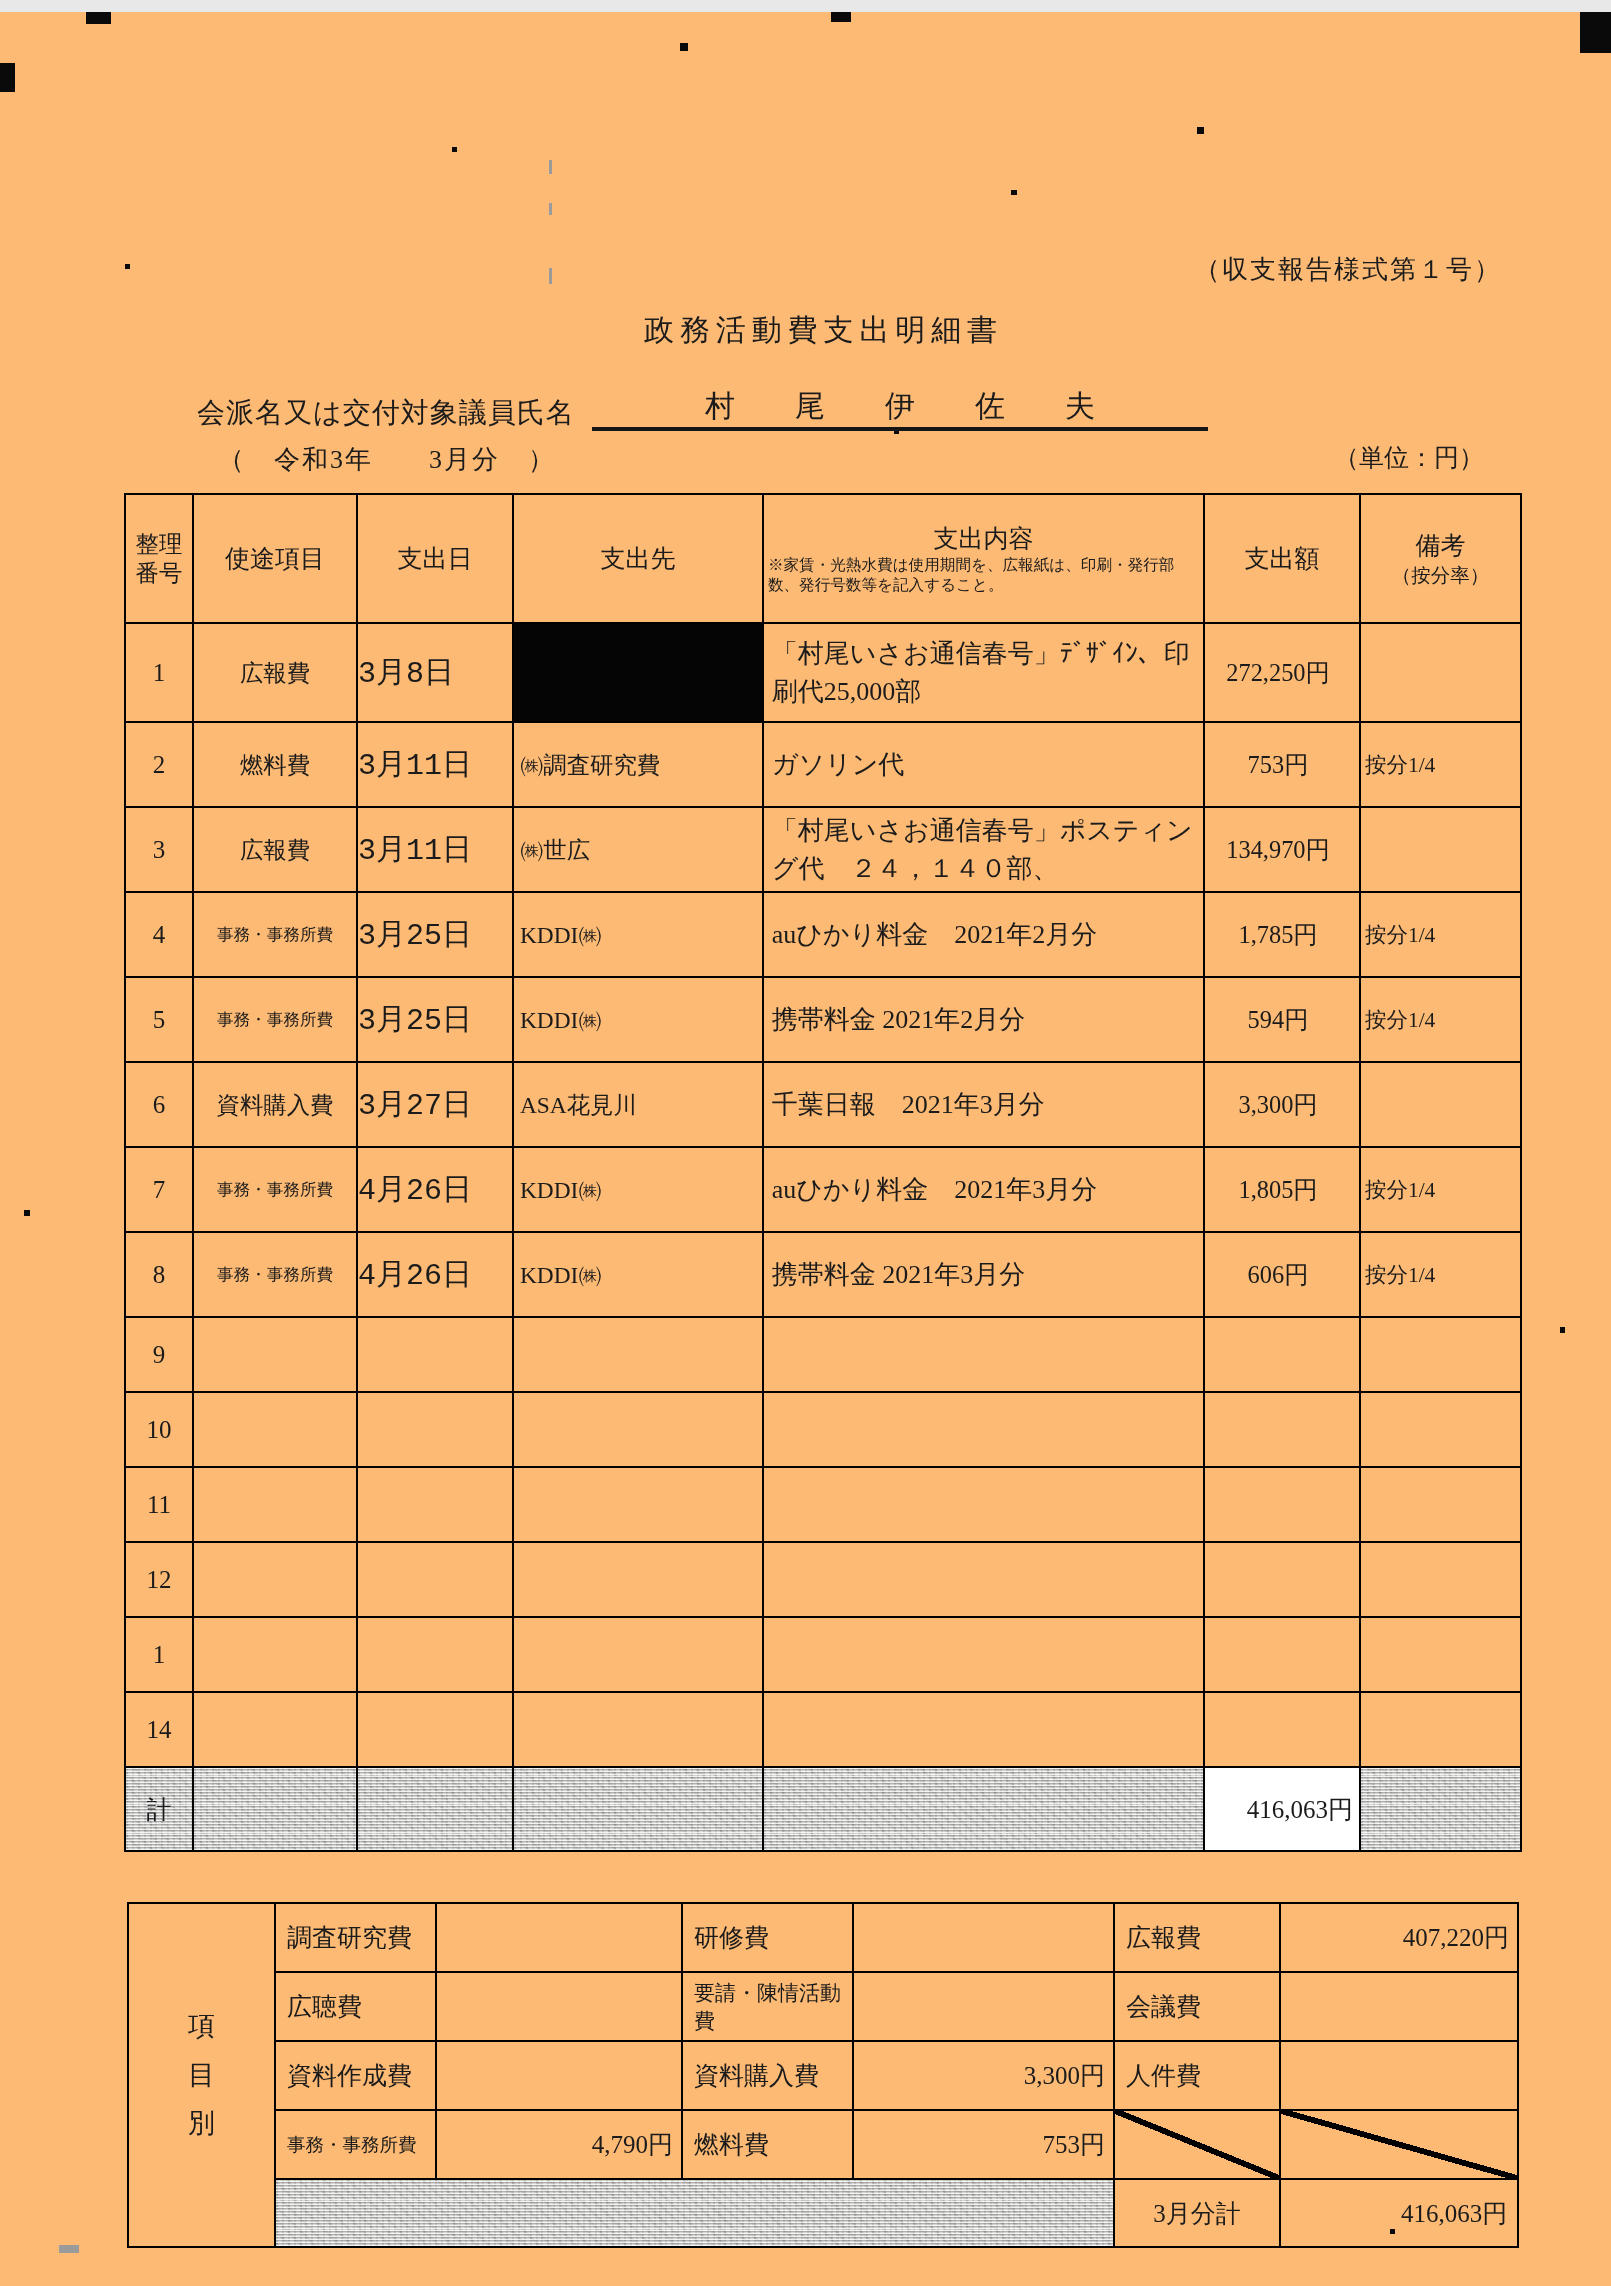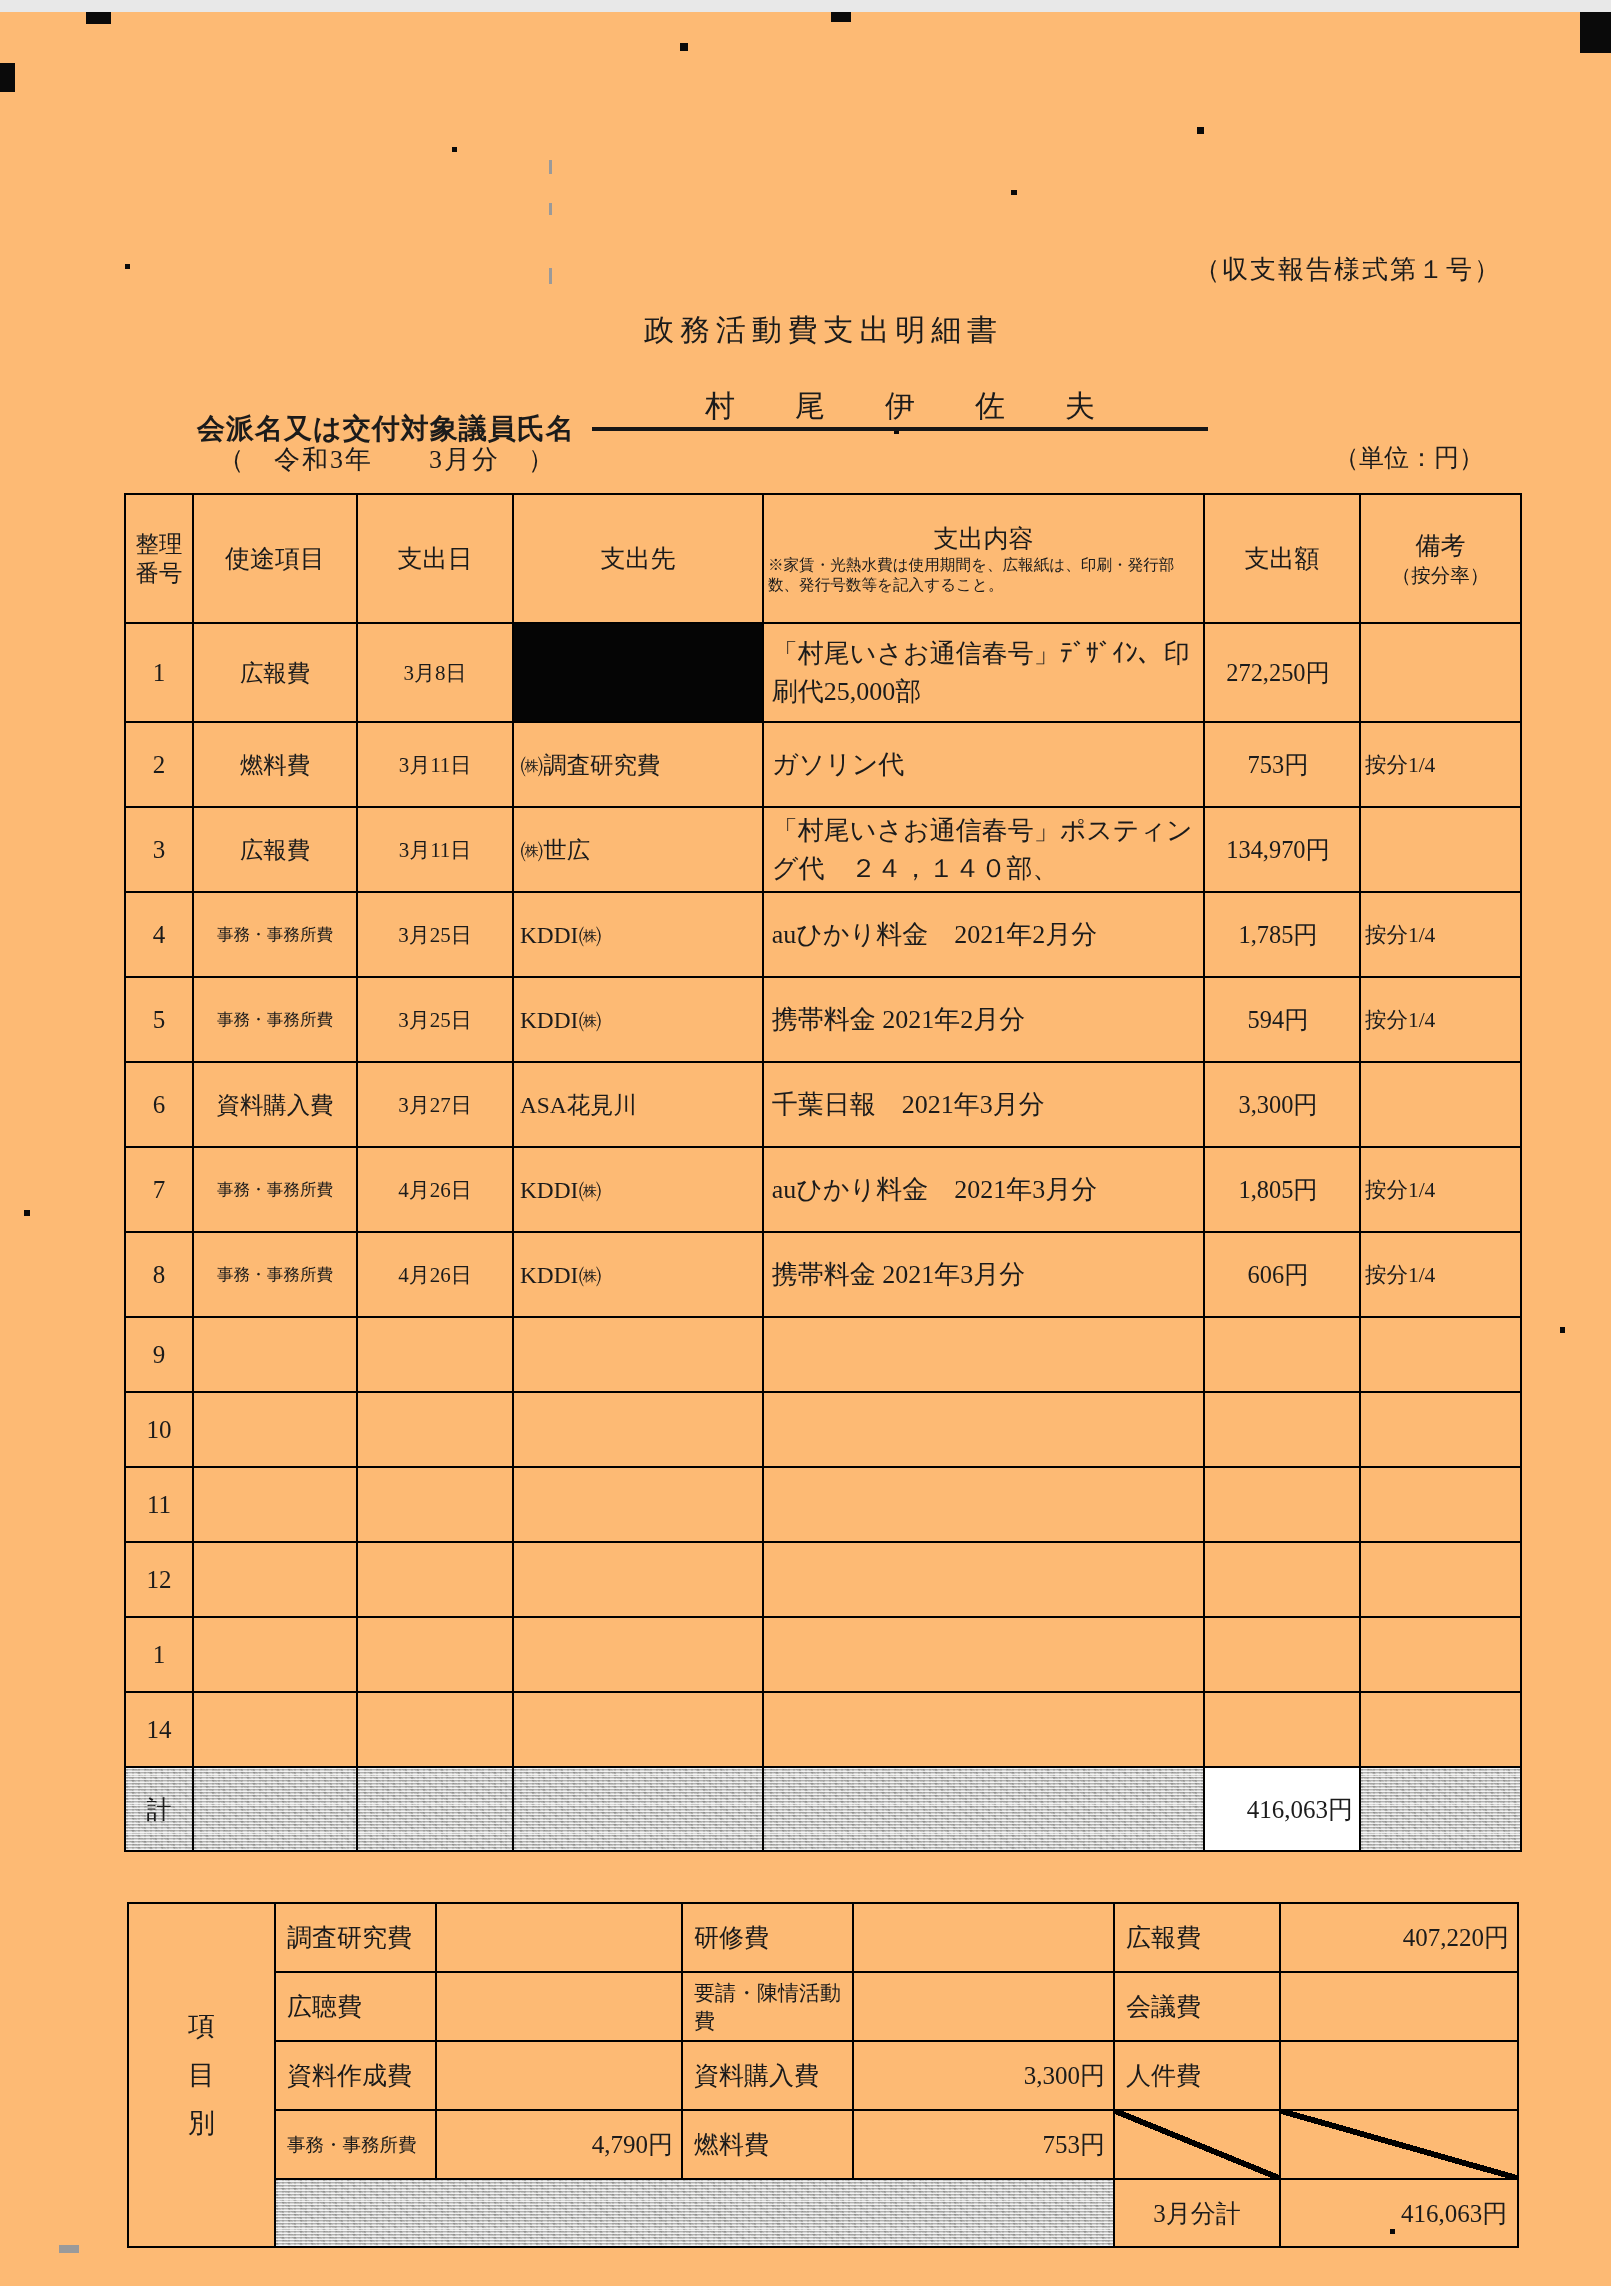--- a/index.html
+++ b/index.html
@@ -14,21 +14,21 @@
     background:#fdba74;
     color:#1b1b1b;
     overflow:hidden;
   }
   .speck { position:absolute; background:#0a0a0a; }
   .speck.gray { background:#9a9a9a; }
 
   
   .corner-note { position:absolute; top:240px; right:109px; font-size:26px; letter-spacing:2px; }
   .doc-title   { position:absolute; top:298px; left:644px; font-size:30px; letter-spacing:5.9px; }
-  .name-label  { position:absolute; top:398px; left:197px; font-size:28px; letter-spacing:1px;font-weight:bold; }
+  .name-label  { position:absolute; top:382px; left:197px; font-size:28px; letter-spacing:1px; }
   .name-line   { position:absolute; top:374px; left:592px; width:616px; height:45px;
                  border-bottom:4.9px solid #161616; text-align:center; font-size:30px; }
   .period      { position:absolute; top:430px; left:218px; font-size:26px; letter-spacing:2px; }
   .unit-note   { position:absolute; top:429px; left:1334px; font-size:25px; }
 
   
   table { border-collapse:collapse; table-layout:fixed; }
   .main-table {
     position:absolute; top:481px; left:124px; width:1396px;
     border:2.9px solid #000;
@@ -43,21 +43,21 @@
 
   .main-table th { font-weight:normal; text-align:center; font-size:25px; }
   .h-no div { font-size:23.4px; line-height:1.2; }
   .h-content .sc-title { font-size:25px; text-align:center; margin-top:2px; }
   .h-content .sc-note  { font-size:15.6px; text-align:left; line-height:1.3; padding:0 3.9px 2px 3.9px; }
   .h-note .sub { font-size:19.5px; }
 
   td.c-no     { text-align:center; font-size:25px; }
   td.c-item   { text-align:center; font-size:23.4px; }
   td.c-item.sm{ font-size:16.6px; }
-  td.c-date   { text-align:center; font-size:21px; }
+  td.c-date   { text-align:left; font-size:30px;font-family:Liberation Mono, monospace; }
   td.c-payee  { text-align:left; font-size:23.4px; padding-left:5.9px; }
   td.c-desc   { text-align:left; font-size:26px; padding:3.9px 7.8px; line-height:1.45; }
   td.c-amt    { text-align:center; font-size:24.4px; padding-right:7.8px; }
   td.c-note   { text-align:left; font-size:21.5px; padding-left:3.9px; }
   td.redacted { background:#050505; }
 
   
   .tex {
     background-color:#d2d2d0;
     background-image:

